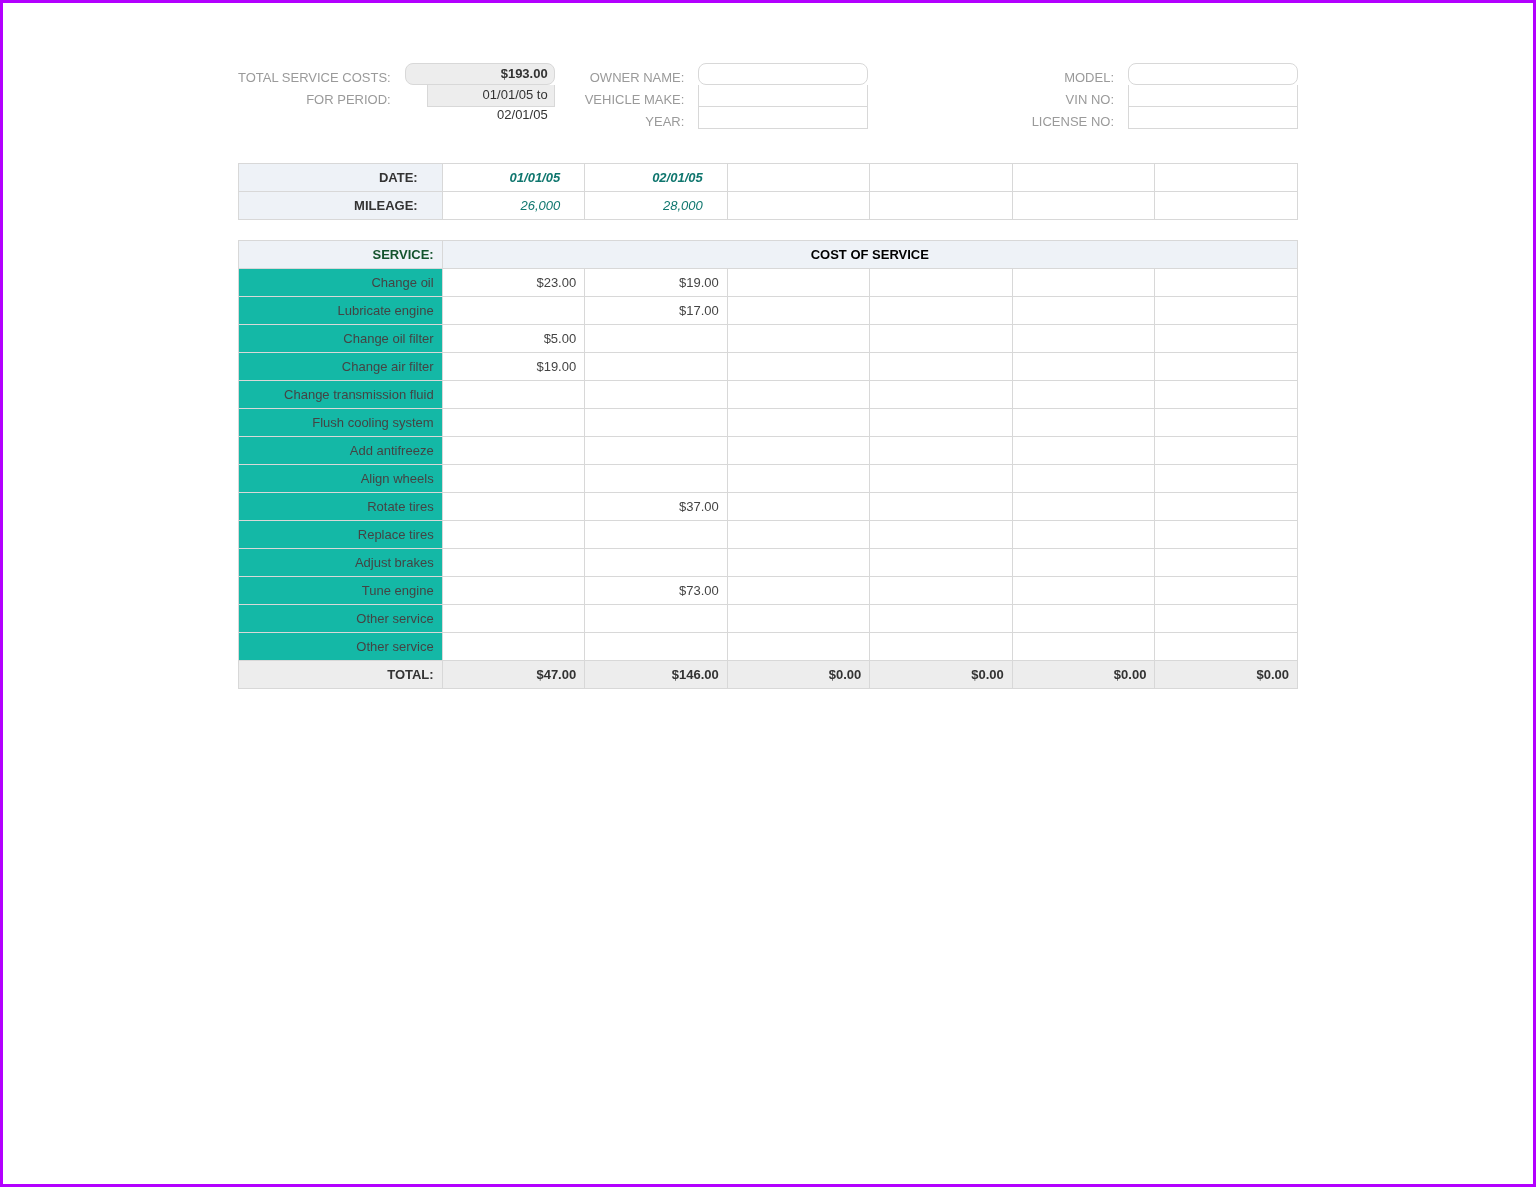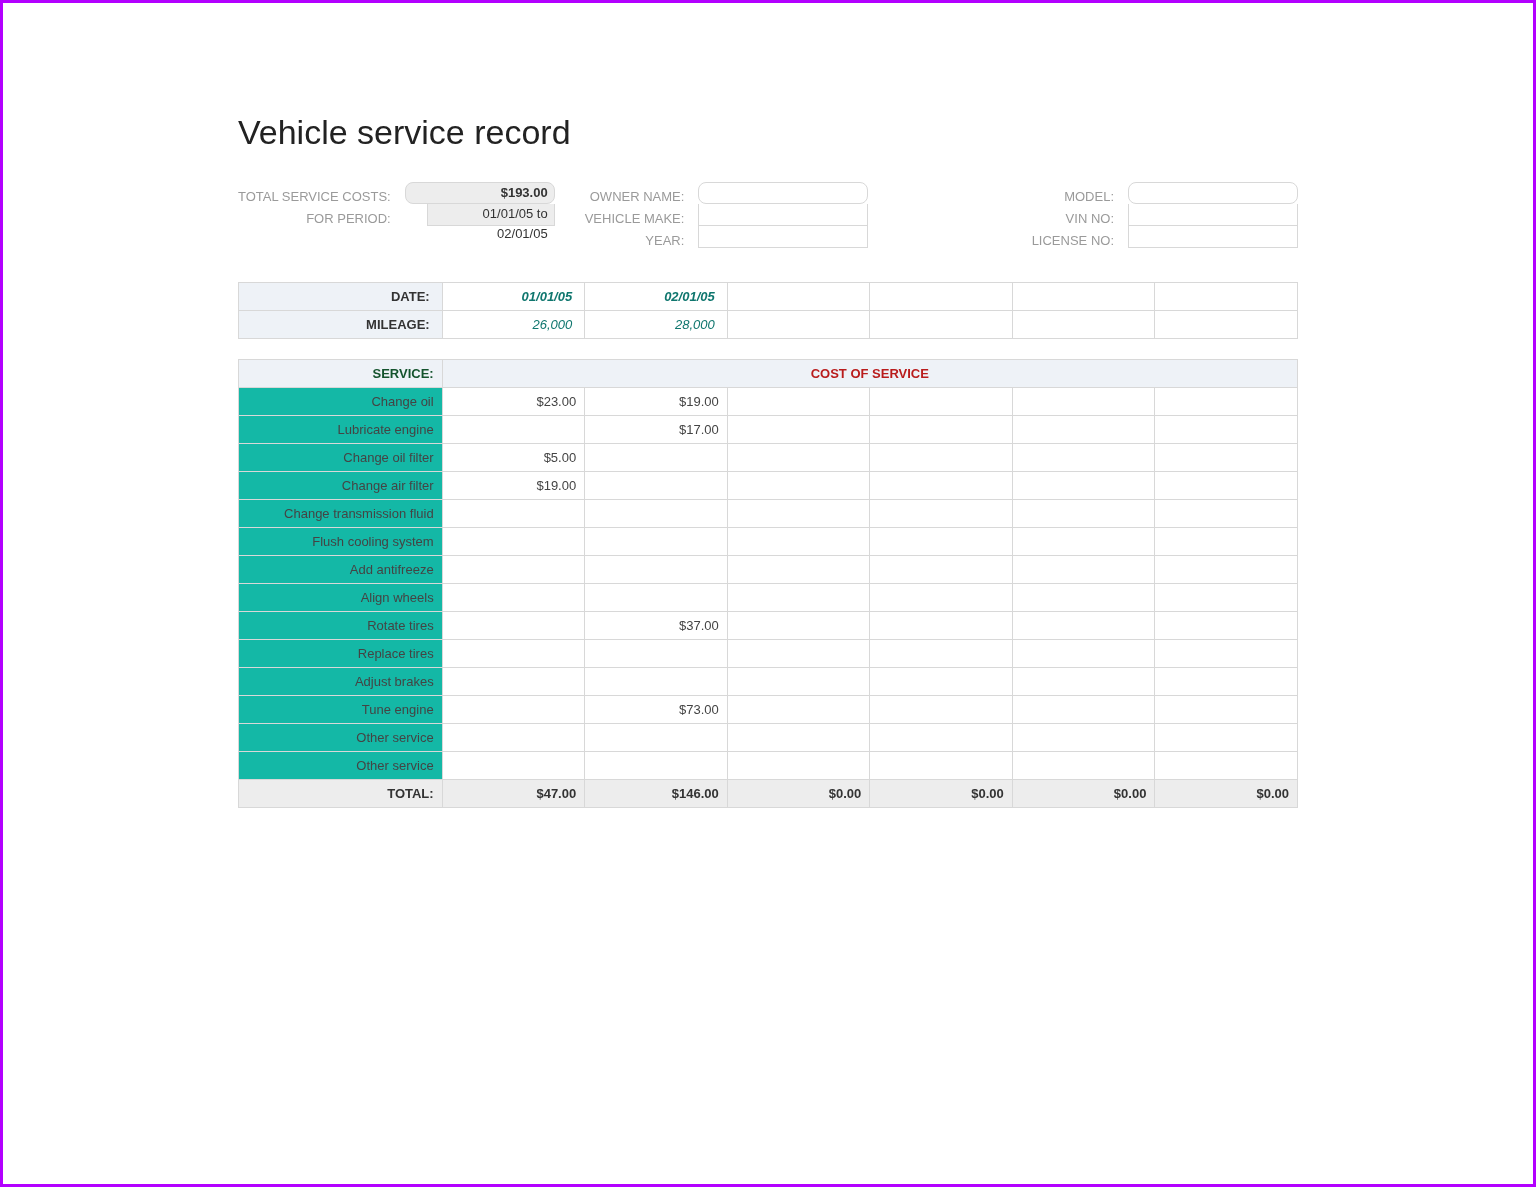--- a/index.html
+++ b/index.html
@@ -45,48 +45,47 @@
   .hfields.w150 { width: 150px; }
   .hfields.w170 { width: 170px; }
 
   
   table { border-collapse: collapse; width: 100%; }
   .dt { margin-bottom: 20px; }
   .dt th, .dt td {
     border: 1px solid #d8d8d8;
     height: 28px;
     font-size: 13px;
-    padding: 0 12px;
+    padding: 0 24px;
     text-align: right;
   }
   .dt th.label { width: 200px; background: #eef2f7; font-weight: 700; color:#333;}
   .dt td { color:#0f766e;font-style:italic; }
   .dt .bold { font-weight: 700; }
 
   
   .st th, .st td {
     border: 1px solid #d8d8d8;
     height: 28px;
     font-size: 13px;
     padding: 0 8px;
     text-align: right;
   }
   .st th.label { width: 200px; background: #eef2f7; font-weight: 700; color:#14532d;}
-  .st th.costhdr { background: #eef2f7; font-weight: 700; text-align: center; color:#b91c1c;}
+  .st th.costhdr { background: #eef2f7; font-weight: 700; text-align: center; color:#000000;}
   .st td.svc { background: #14b8a6; color:#444; }
   .st tr.total td, .st tr.total th { background: #ededed; font-weight: 700; color:#333;}
   .st td { color:#444; }
 
   .w140 { width: 140px; }
 </style>
 </head>
 <body>
 
 <div class="page">
-  <h1 class="title">Vehicle service record</h1>
 
   <div class="header-row">
     <div class="hblock">
       <div class="hlabels">
         <div>TOTAL SERVICE COSTS:</div>
         <div>FOR PERIOD:</div>
       </div>
       <div class="hfields gray w150">
         <div>$193.00</div>
         <div class="period">01/01/05 to 02/01/05</div>

